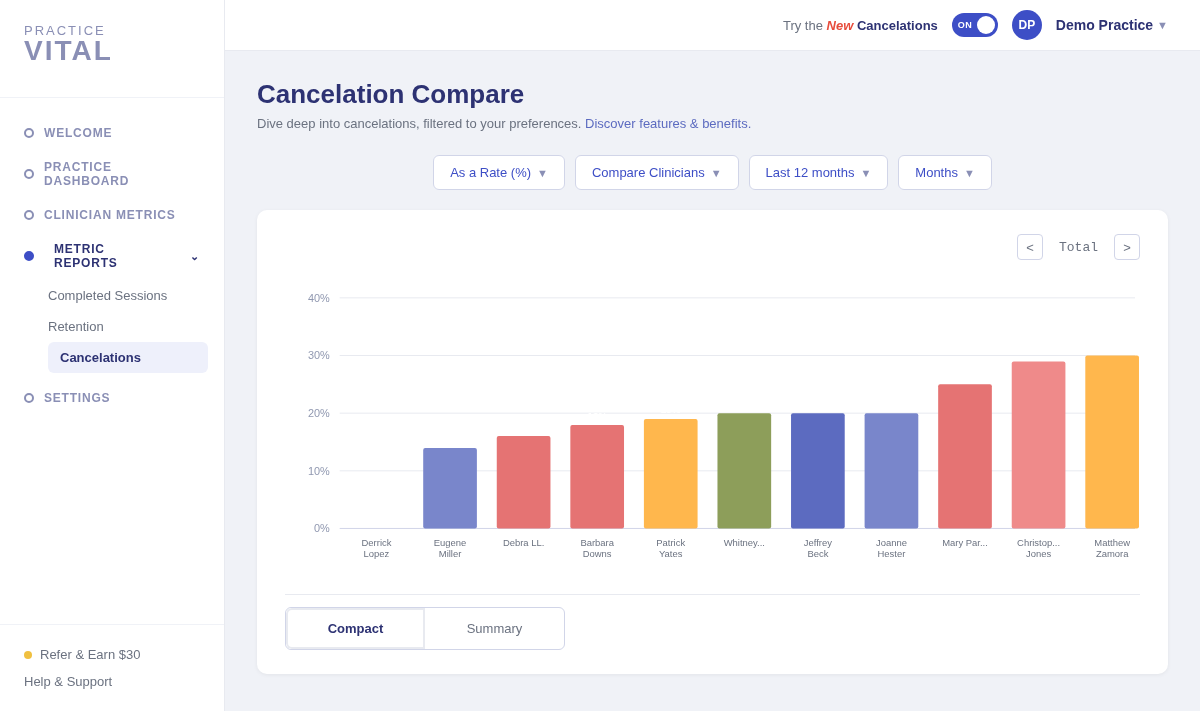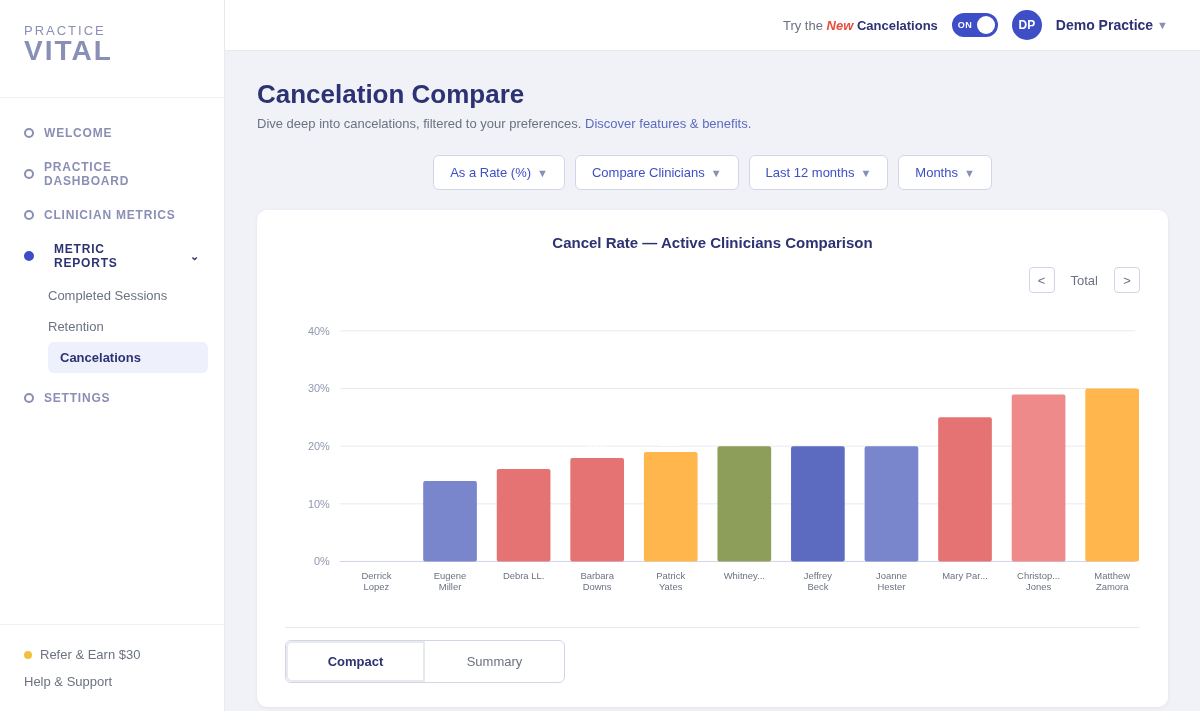--- a/index.html
+++ b/index.html
@@ -154,21 +154,21 @@
     }
     .chart-title { text-align: center; font-size: 15px; font-weight: 600; color: #2d3273; margin-bottom: 16px; }
 
     .chart-nav { display: flex; align-items: center; justify-content: flex-end; gap: 8px; margin-bottom: 8px; }
     .chart-nav-btn {
       width: 26px; height: 26px; border: 1px solid #d1d5e8;
       border-radius: 4px; background: #fff; cursor: pointer;
       display: flex; align-items: center; justify-content: center;
       font-size: 13px; color: #6b7280;
     }
-    .chart-nav-label { font-size: 13px; color: #6b7280; font-weight: 500; padding: 0 8px; }
+    .chart-nav-label { font-size: 13px; color: #6b7280; font-weight: 500; padding: 0 8px; font-family: Liberation Mono, monospace; }
 
     
     .chart-svg-wrapper { position: relative; }
 
     
     .bottom-tabs {
       display: flex; gap: 0;
       background: #fff;
       border-radius: 6px;
       border: 1px solid #d1d5e8;
@@ -284,21 +284,20 @@
         <span>Last 12 months</span>
         <span class="dropdown-arrow">▼</span>
       </button>
       <button class="filter-btn">
         <span>Months</span>
         <span class="dropdown-arrow">▼</span>
       </button>
     </div>
 
     <div class="chart-container">
-      <div class="chart-title">Cancel Rate — Active Clinicians Comparison</div>
 
       <div class="chart-nav">
         <button class="chart-nav-btn">&lt;</button>
         <span class="chart-nav-label">Total</span>
         <button class="chart-nav-btn">&gt;</button>
       </div>
 
       <div class="chart-svg-wrapper">
         <svg id="bar-chart" width="100%" viewBox="0 0 860 320">
 

